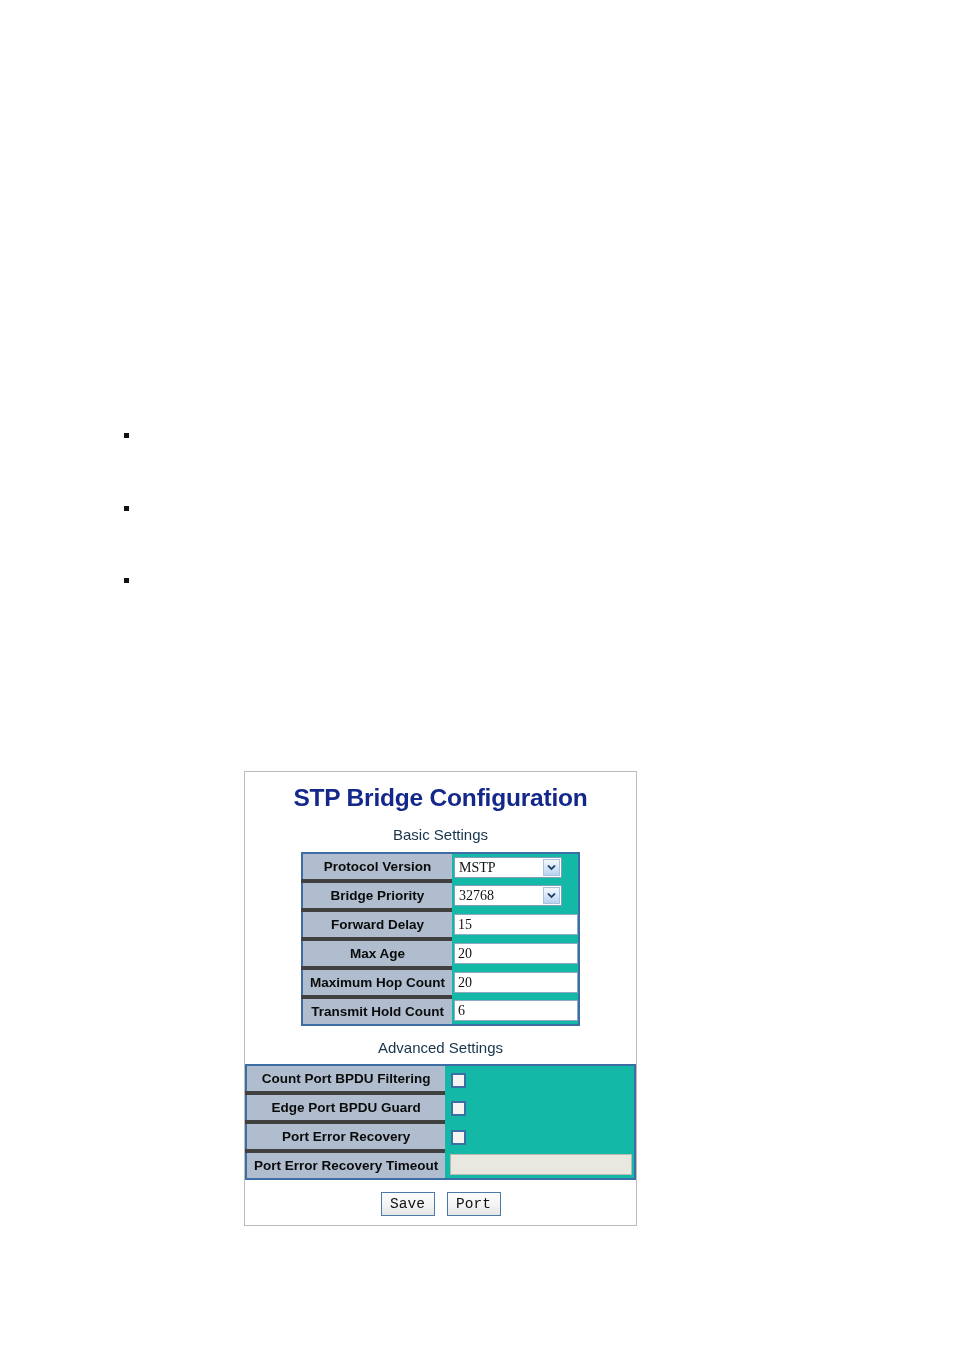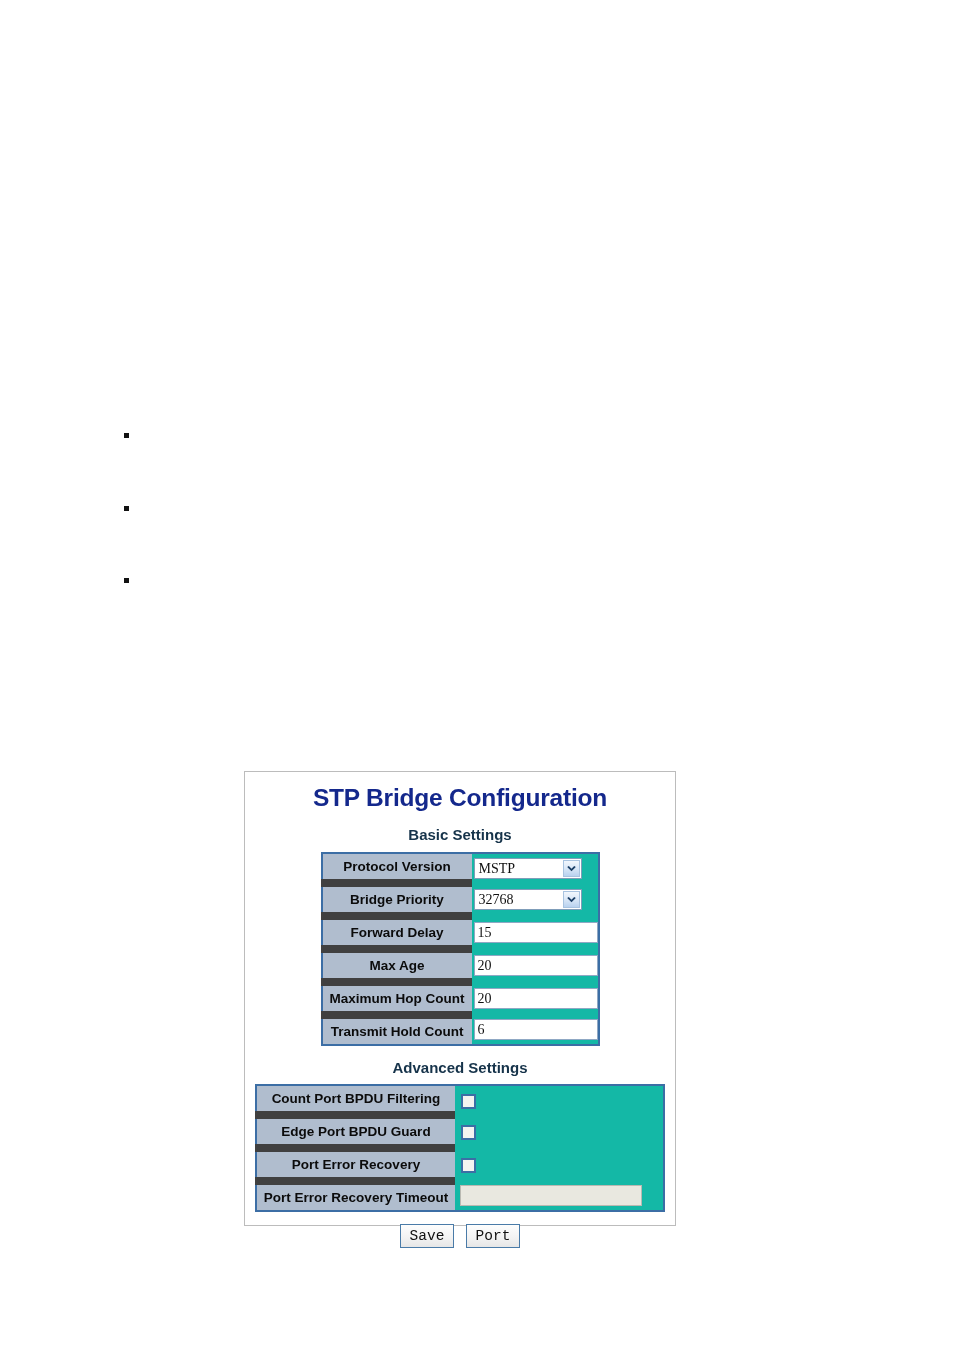--- a/index.html
+++ b/index.html
@@ -32,42 +32,42 @@
   }
   .bullet.b1 { top: 433px; }
   .bullet.b2 { top: 506px; }
   .bullet.b3 { top: 578px; }
 
   
   .screenshot-frame {
     position: absolute;
     left: 244px;
     top: 771px;
-    width: 432px;
+    width: 393px;
     height: 455px;
     border: 1px solid #bcbcbc;
     background: #ffffff;
     box-sizing: border-box;
   }
 
   .page-title {
     text-align: center;
     color: #14288c;
     font-family: "Liberation Sans", sans-serif;
     font-weight: bold;
     font-size: 24.5px;
     letter-spacing: -0.2px;
     margin-top: 12px;
   }
 
   .section-title {
     text-align: center;
     color: #16334a;
     font-family: "Liberation Sans", sans-serif;
-    font-weight: bold;
+    font-weight: normal;
     font-size: 15px;
     margin-top: 14px;
   }
   .section-title.advanced { margin-top: 13px; text-align: center; }
 
   
   .cfg-table {
     border-collapse: collapse;
     border: 2px solid #3c6ea5;
     background: #ffffff;
@@ -87,21 +87,21 @@
     vertical-align: middle;
   }
 
   td.lbl {
     background: #b0bdce;
     color: #0b0b0b;
     font-family: "Liberation Sans", sans-serif;
     font-weight: bold;
     font-size: 13.5px;
     text-align: center;
-    border-bottom: 8px solid #404040;
+    border-bottom: 4px solid #404040;
     padding: 0 7px;
     white-space: nowrap;
   }
   .cfg-table tr:last-child td.lbl { border-bottom: none; }
 
   td.val {
     background: #14b8a6;
     padding: 0 0 0 2px;
   }
 

